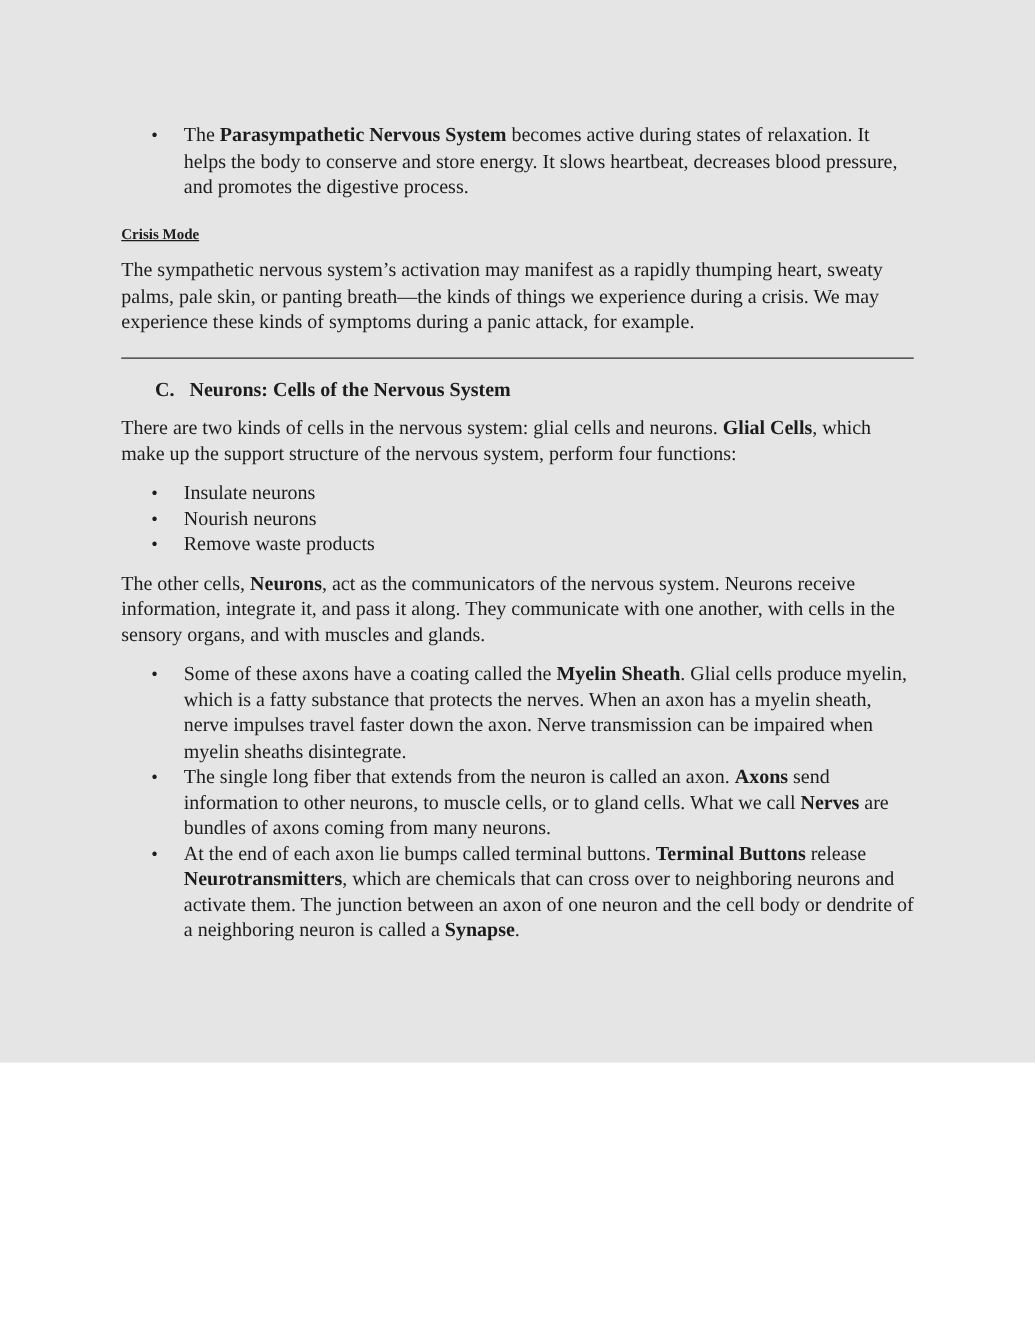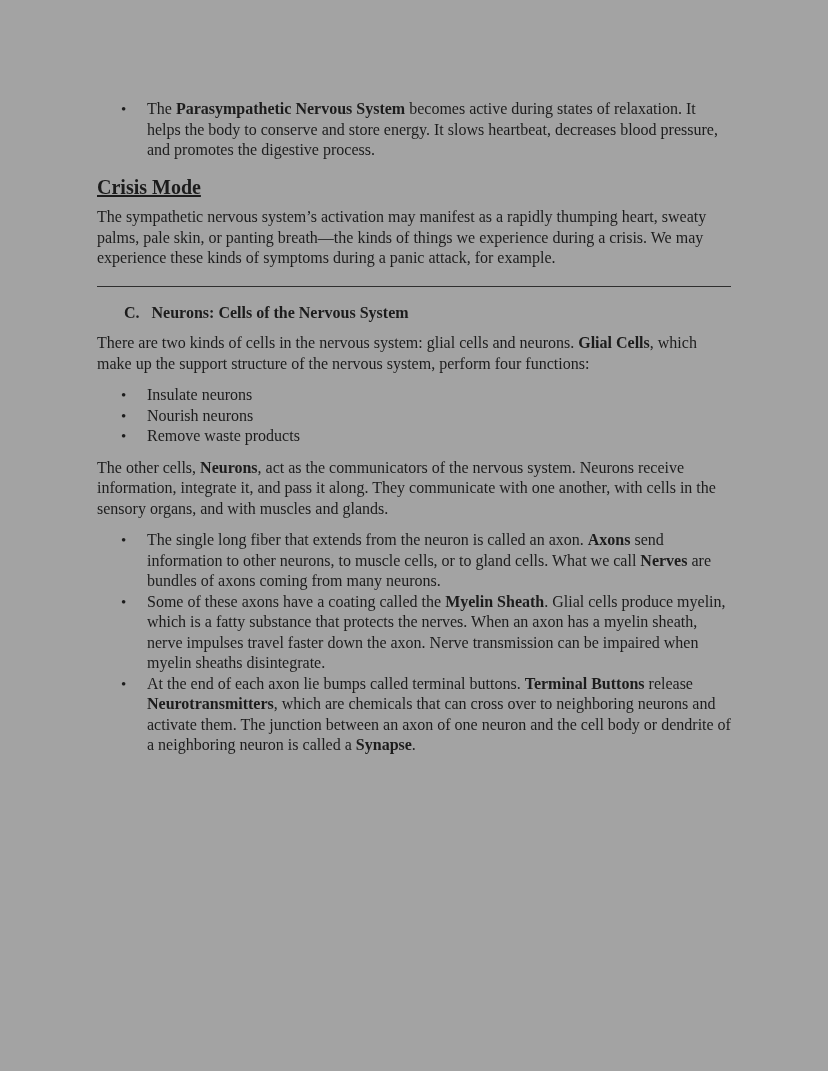--- a/index.html
+++ b/index.html
@@ -7,22 +7,22 @@
   body {
     width: 828px;
     height: 1071px;
     font-family: "Liberation Serif", "DejaVu Serif", serif;
     color: #1c1c1c;
     position: relative;
     overflow: hidden;
   }
   .page {
     width: 828px;
-    height: 1071px;
-    background: #a3a3a3;
+    height: 850px;
+    background: #e5e5e5;
   }
   .content {
     position: absolute;
     top: 88px;
     left: 97px;
     width: 634px;
     font-size: 16px;
     line-height: 20.5px;
   }
   p { margin: 10px 0; }
@@ -37,21 +37,21 @@
   }
   li::before {
     content: "\2022";
     position: absolute;
     left: -26px;
     top: 0;
     font-size: 15px;
   }
   b { font-weight: bold; }
   .heading-underline {
-    font-size: 20px;
+    font-size: 12px;
     font-weight: bold;
     text-decoration: underline;
     margin: 16px 0 8px 0;
   }
   .divider {
     border: none;
     border-top: 1.5px solid #2e2e2e;
     margin: 17px 0 0 0;
     width: 634px;
   }
@@ -88,19 +88,19 @@
     <ul>
         <li>Insulate neurons</li>
         <li>Nourish neurons</li>
         <li>Remove waste products</li>
       </ul>
 
     <p><span>The other cells, </span><b>Neurons</b><span>, act as the communicators of the nervous system. Neurons receive information, integrate it, and pass it along. They communicate with one another, with cells in the sensory organs, and with muscles and glands.</span></p>
 
 
     <ul>
+        <li><span>Some of these axons have a coating called the </span><b>Myelin Sheath</b><span>. Glial cells produce myelin, which is a fatty substance that protects the nerves. When an axon has a myelin sheath, nerve impulses travel faster down the axon. Nerve transmission can be impaired when myelin sheaths disintegrate.</span></li>
         <li><span>The single long fiber that extends from the neuron is called an axon. </span><b>Axons</b><span> send information to other neurons, to muscle cells, or to gland cells. What we call </span><b>Nerves</b><span> are bundles of axons coming from many neurons.</span></li>
-        <li><span>Some of these axons have a coating called the </span><b>Myelin Sheath</b><span>. Glial cells produce myelin, which is a fatty substance that protects the nerves. When an axon has a myelin sheath, nerve impulses travel faster down the axon. Nerve transmission can be impaired when myelin sheaths disintegrate.</span></li>
         <li><span>At the end of each axon lie bumps called terminal buttons. </span><b>Terminal Buttons</b><span> release </span><b>Neurotransmitters</b><span>, which are chemicals that can cross over to neighboring neurons and activate them. The junction between an axon of one neuron and the cell body or dendrite of a neighboring neuron is called a </span><b>Synapse</b><span>.</span></li>
       </ul>
 
   </div>
 </div>
 
 </body></html>

